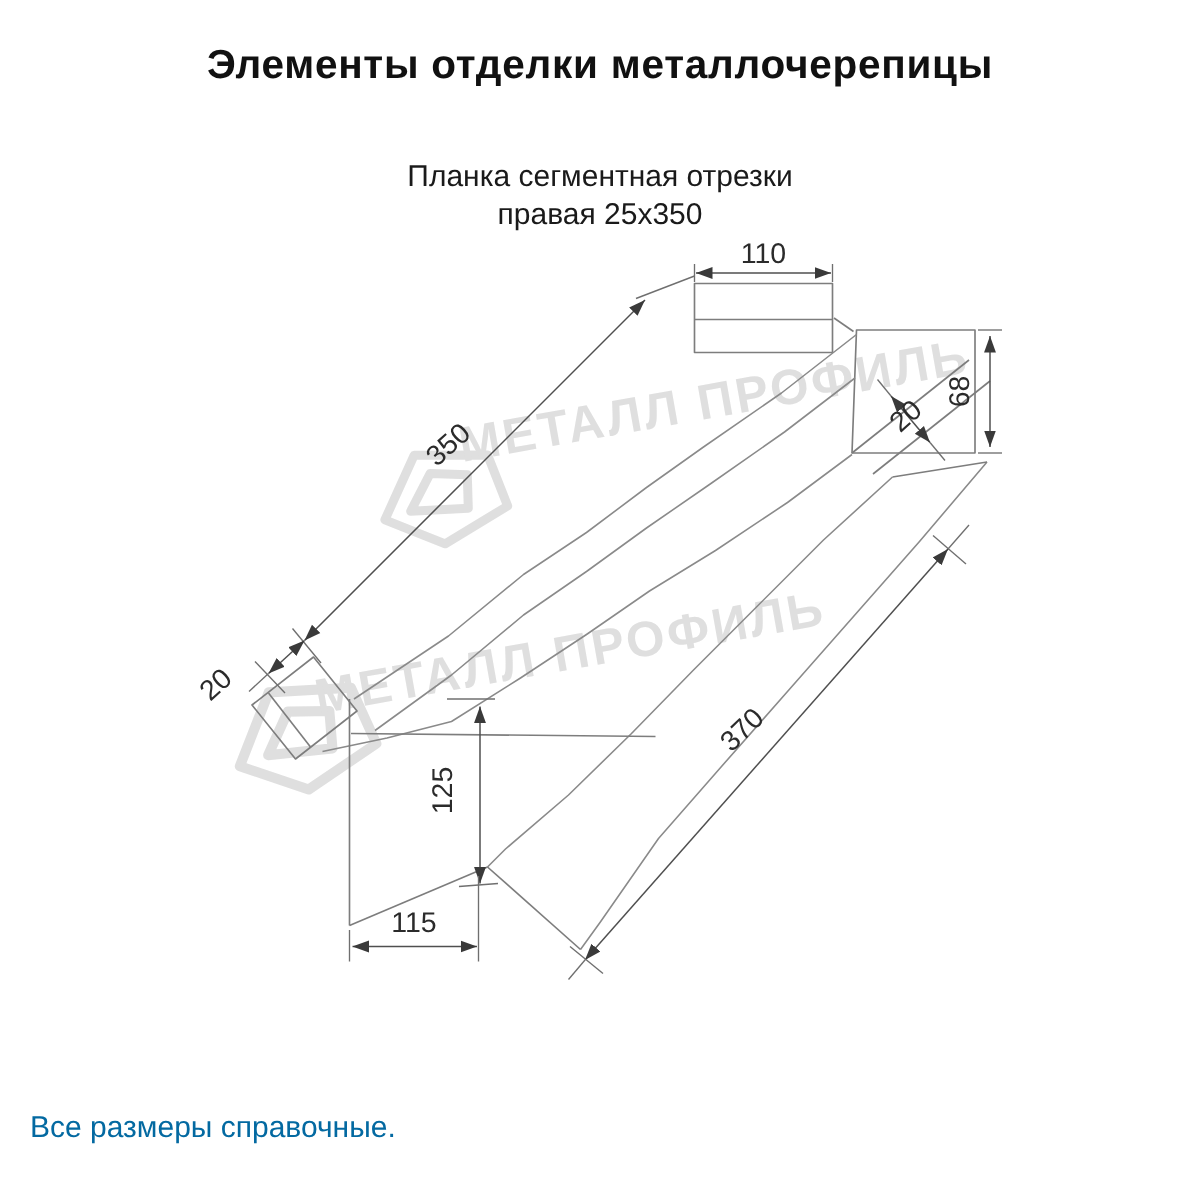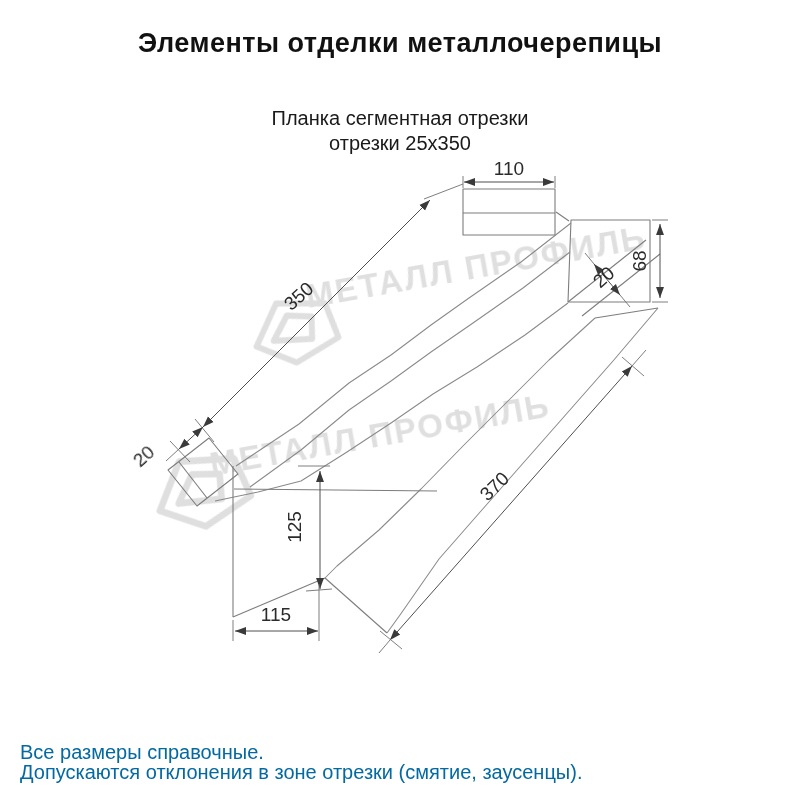--- a/index.html
+++ b/index.html
@@ -22,21 +22,21 @@
 </style>
 </head>
 <body>
 
 <div class="page">
 
   <div class="title">Элементы отделки металлочерепицы</div>
 
   <div class="subtitle">
     <div>Планка сегментная отрезки</div>
-    <div>отрезки 25х350</div>
+    <div>правая 25х350</div>
   </div>
 
   <svg width="800" height="800" viewBox="0 0 800 800" xmlns="http://www.w3.org/2000/svg">
     <defs>
       <marker id="ar" viewBox="0 0 10 10" refX="10" refY="5" markerWidth="11" markerHeight="11" orient="auto-start-reverse">
         <path d="M0,1.4 L10,5 L0,8.6 Z" fill="#3a3a3a"></path>
       </marker>
     </defs>
 
     <g opacity="0.9">
@@ -143,16 +143,15 @@
       <path class="ex" d="M622,357 L644,376"></path>
       <path class="dl" d="M632,366 L390,640" marker-start="url(#ar)" marker-end="url(#ar)"></path>
       <path class="ex" d="M390,640 L379,653"></path>
       <path class="ex" d="M380,631 L402,649"></path>
       <text class="dim" transform="translate(499,491) rotate(-44)" text-anchor="middle">370</text>
     </g>
   </svg>
 
   <div class="notes">
     <div>Все размеры справочные.</div>
-    <div>Допускаются отклонения в зоне отрезки (смятие, заусенцы).</div>
   </div>
 
 </div>
 
 </body></html>

